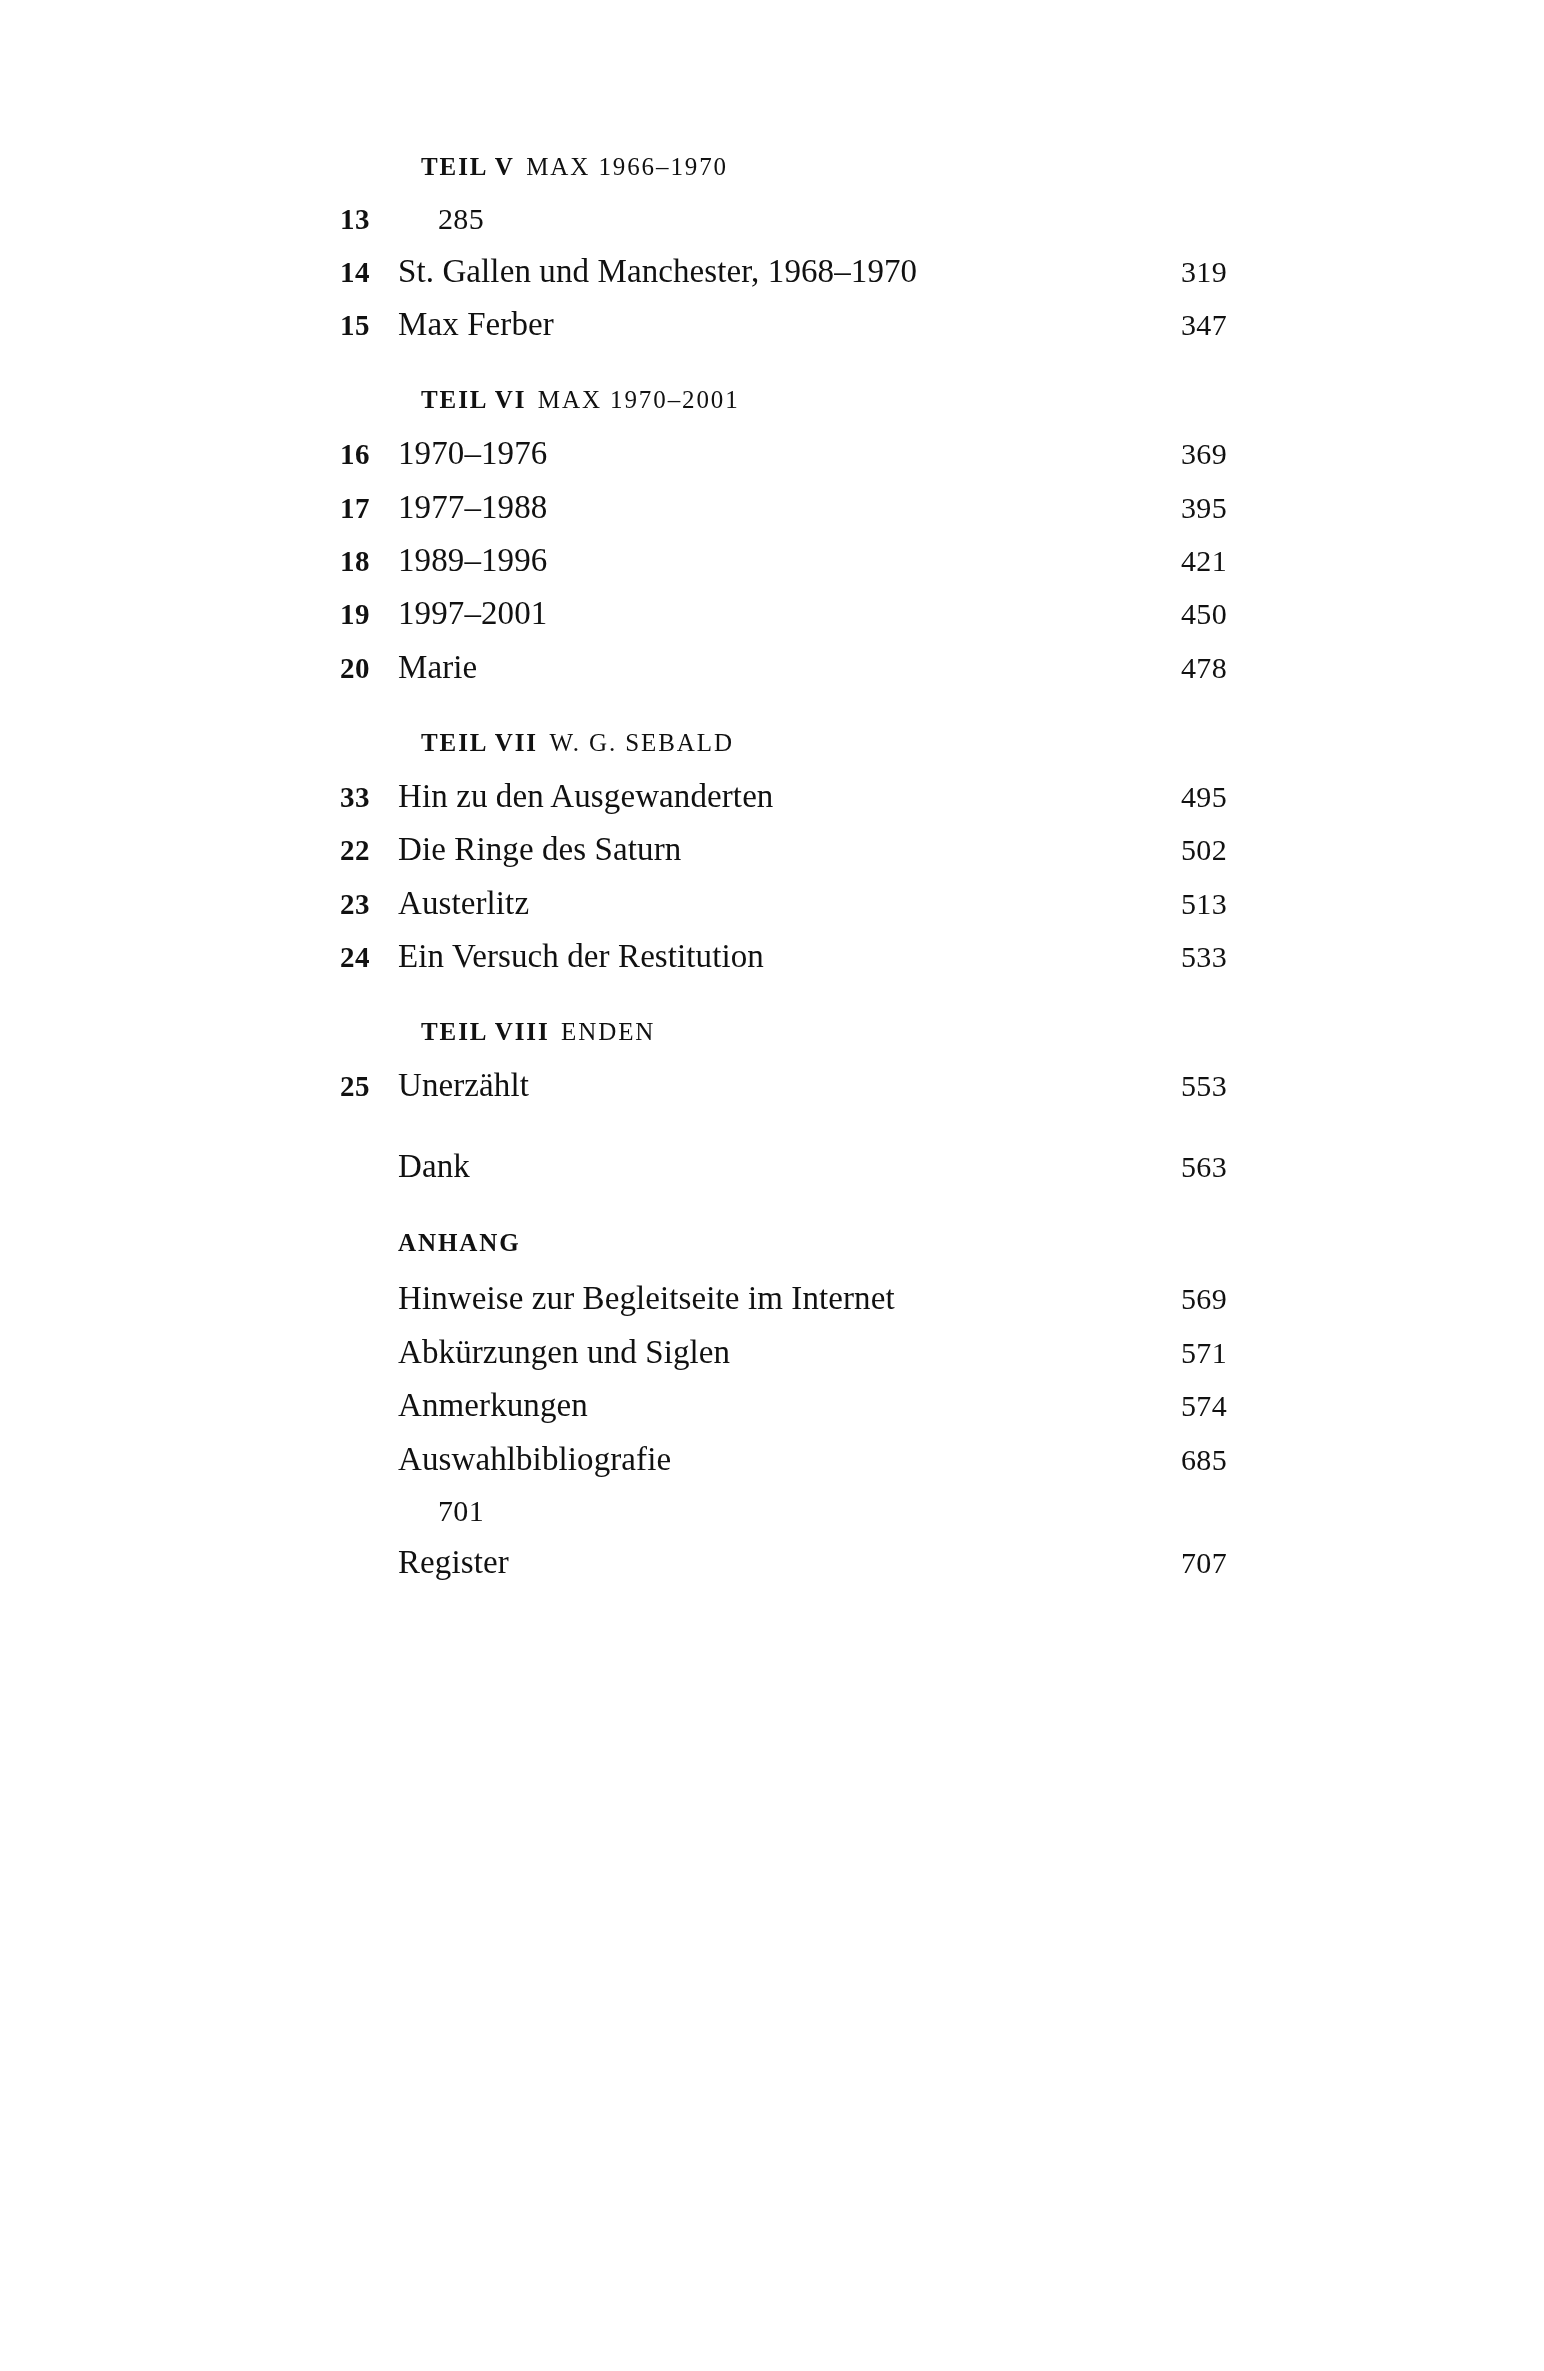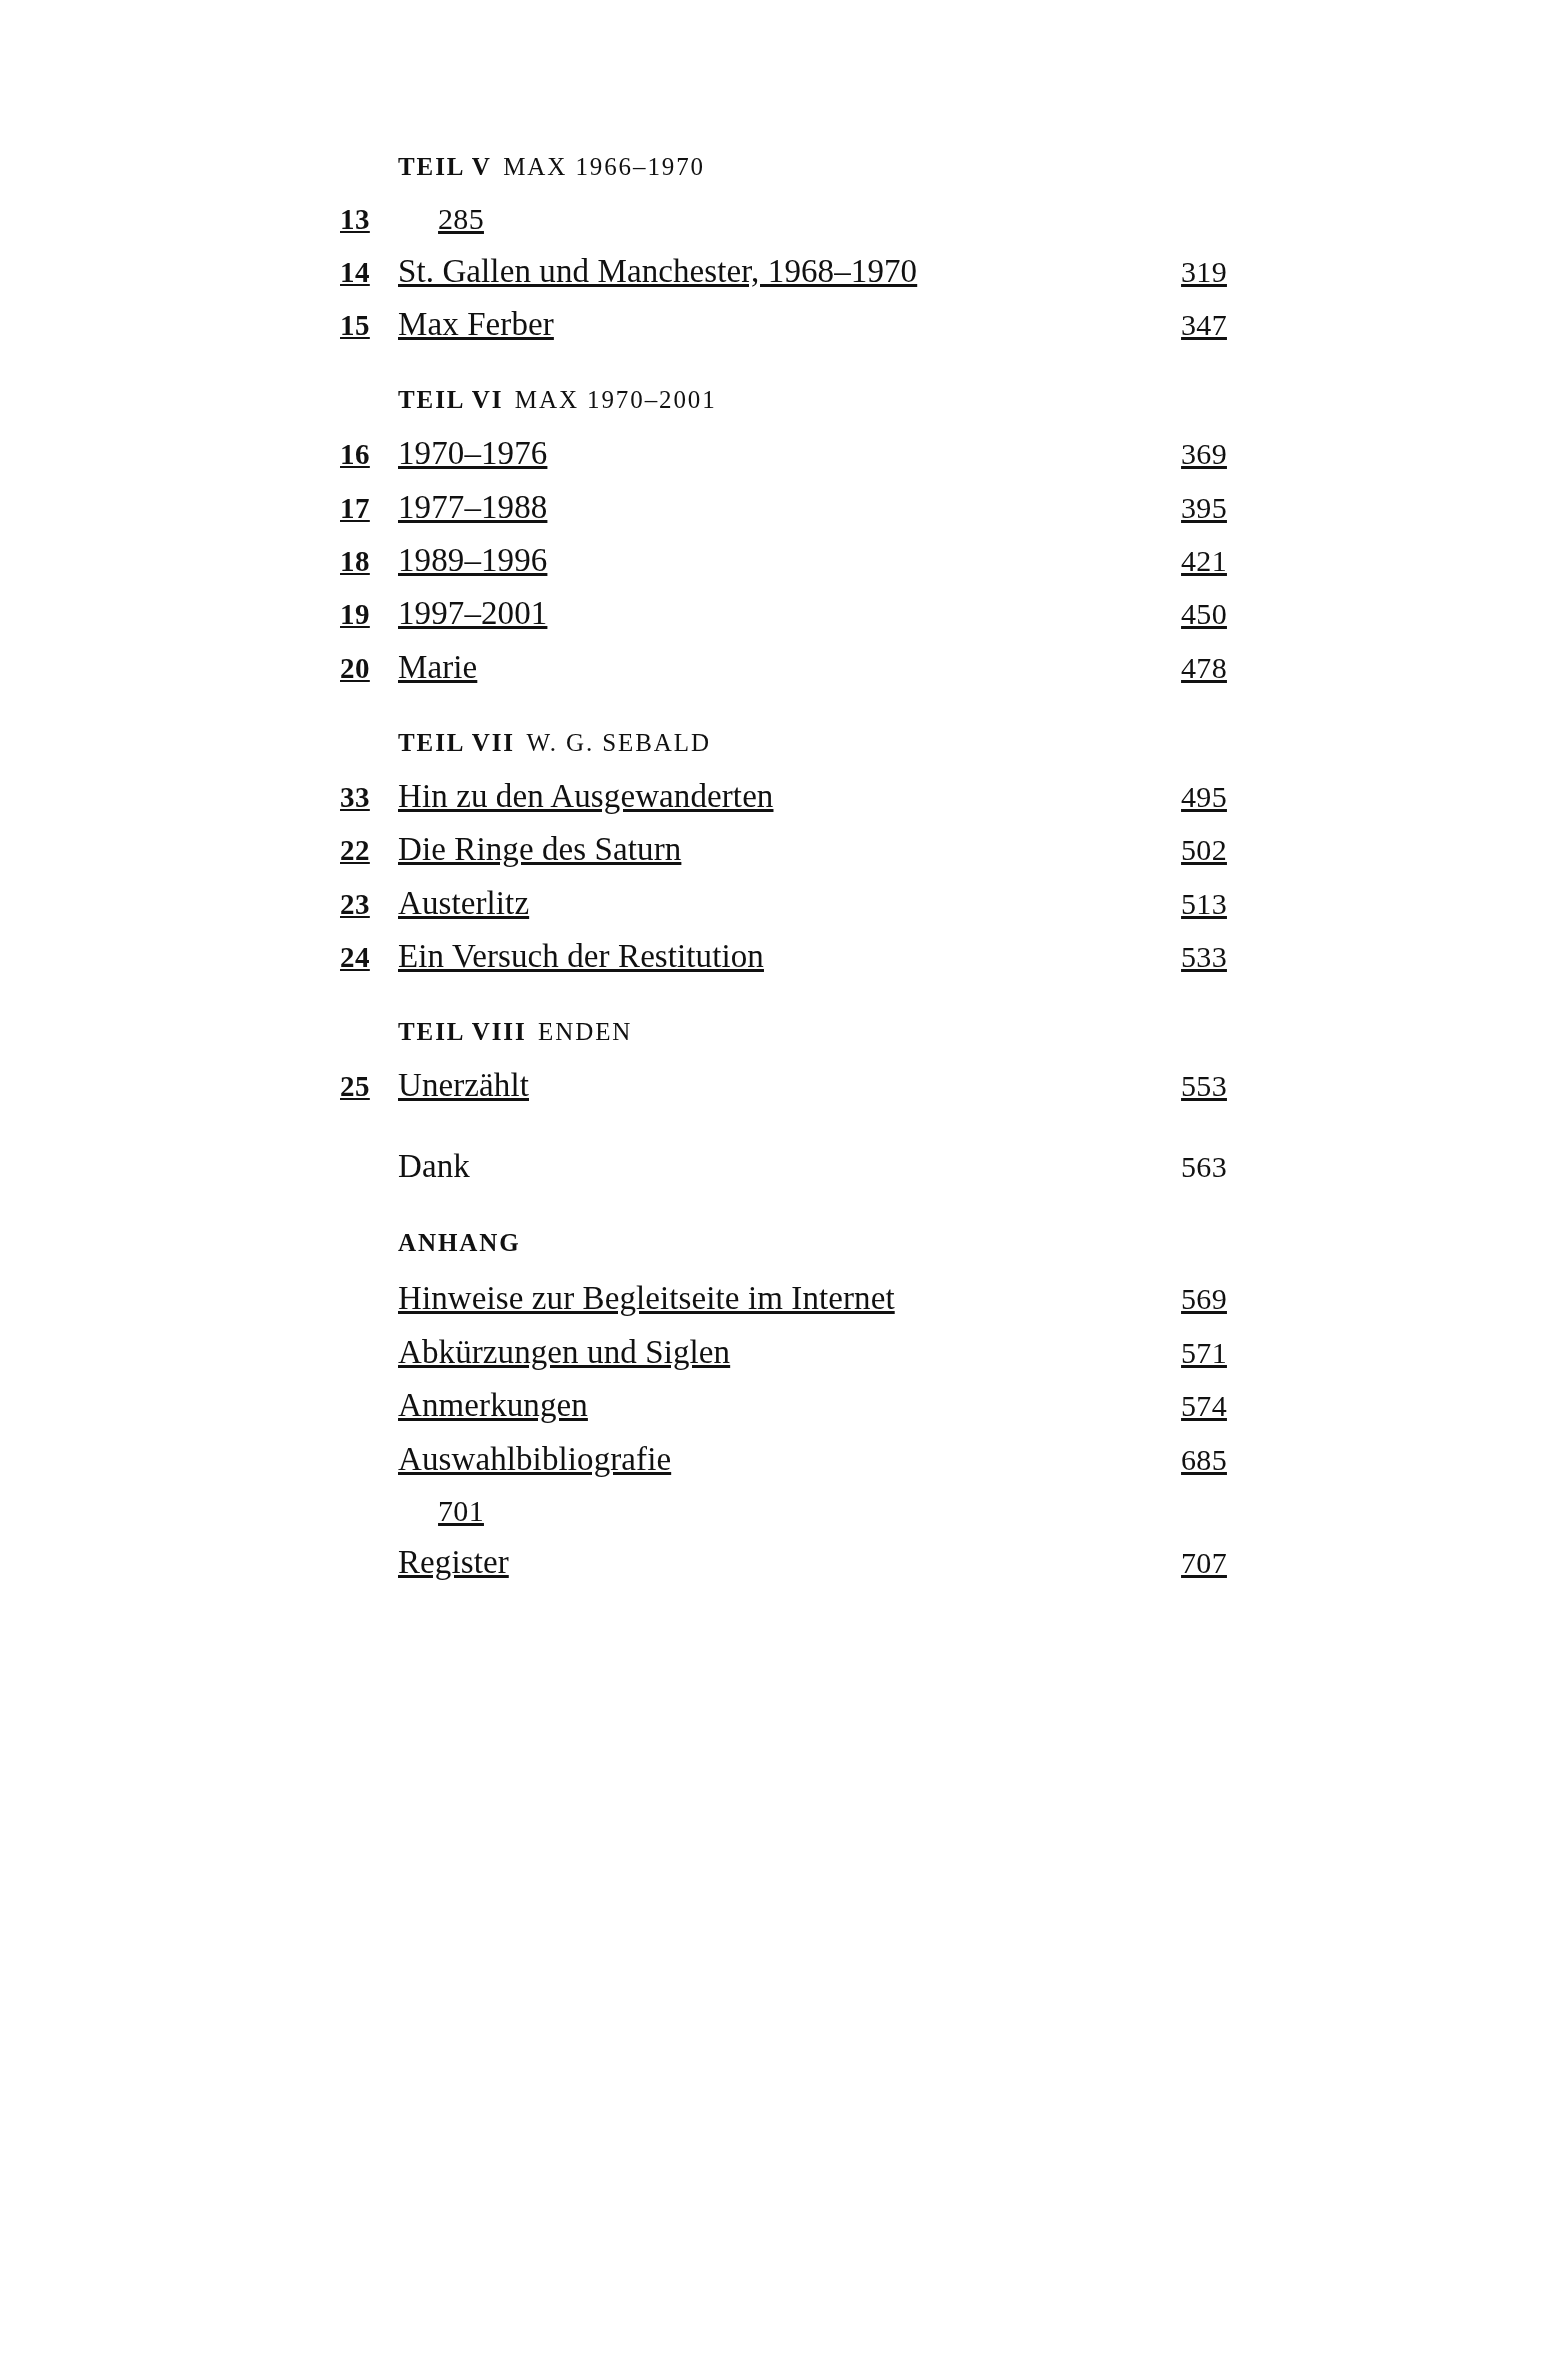--- a/index.html
+++ b/index.html
@@ -29,21 +29,21 @@
   .toc {
     position: absolute;
     left: 340px;
     top: 154px;
     width: 927px;
   }
 
   
   .part-head {
     display: block;
-    margin-left: 58px;
+    margin-left: 81px;
     white-space: nowrap;
     line-height: 1.0;
   }
   .part-head .part-label {
     font-weight: bold;
     font-size: 25px;
     letter-spacing: 1.9px;
     font-variant: normal;
   }
   .part-head .part-title {
@@ -78,21 +78,21 @@
   .pageno {
     flex: 0 0 126px;
     text-align: center;
     font-size: 30px;
     font-feature-settings: "onum" 1;
     font-variant-numeric: oldstyle-nums;
     letter-spacing: 0.3px;
   }
 
   
-  .rows { margin-top: 9.7px; text-decoration: underline; }
+  .rows { margin-top: 9.7px; }
   .row { margin-bottom: 16.4px; }
   .block { margin-bottom: 44px; }
   .block:last-child { margin-bottom: 0; }
 
   .head-gap { height: 13.5px; }
 
   .appendix-head {
     margin-left: 58px;
     font-weight: bold;
     font-size: 25px;

